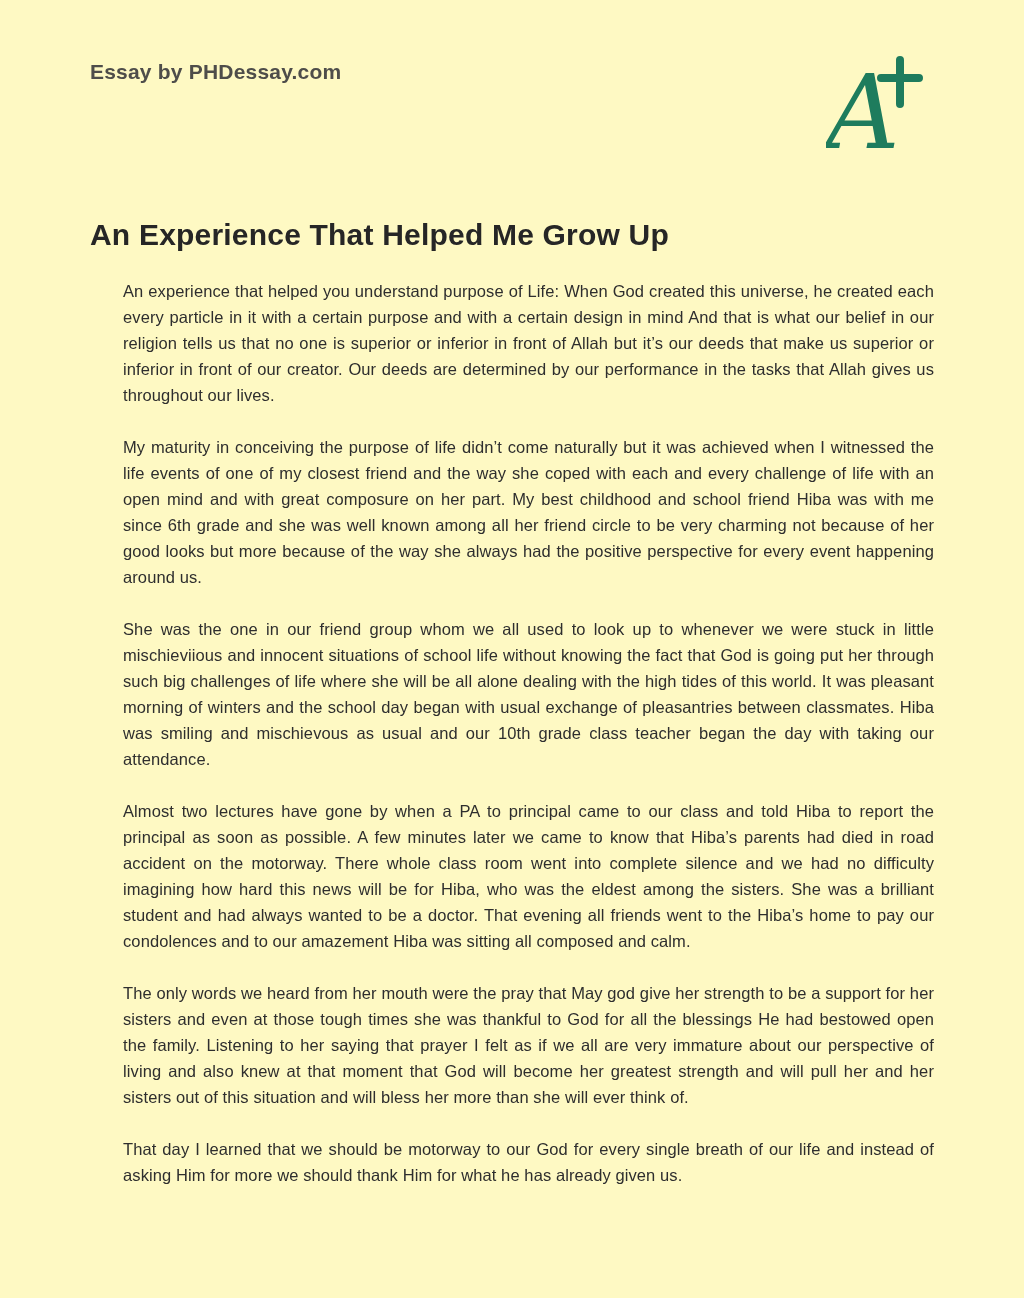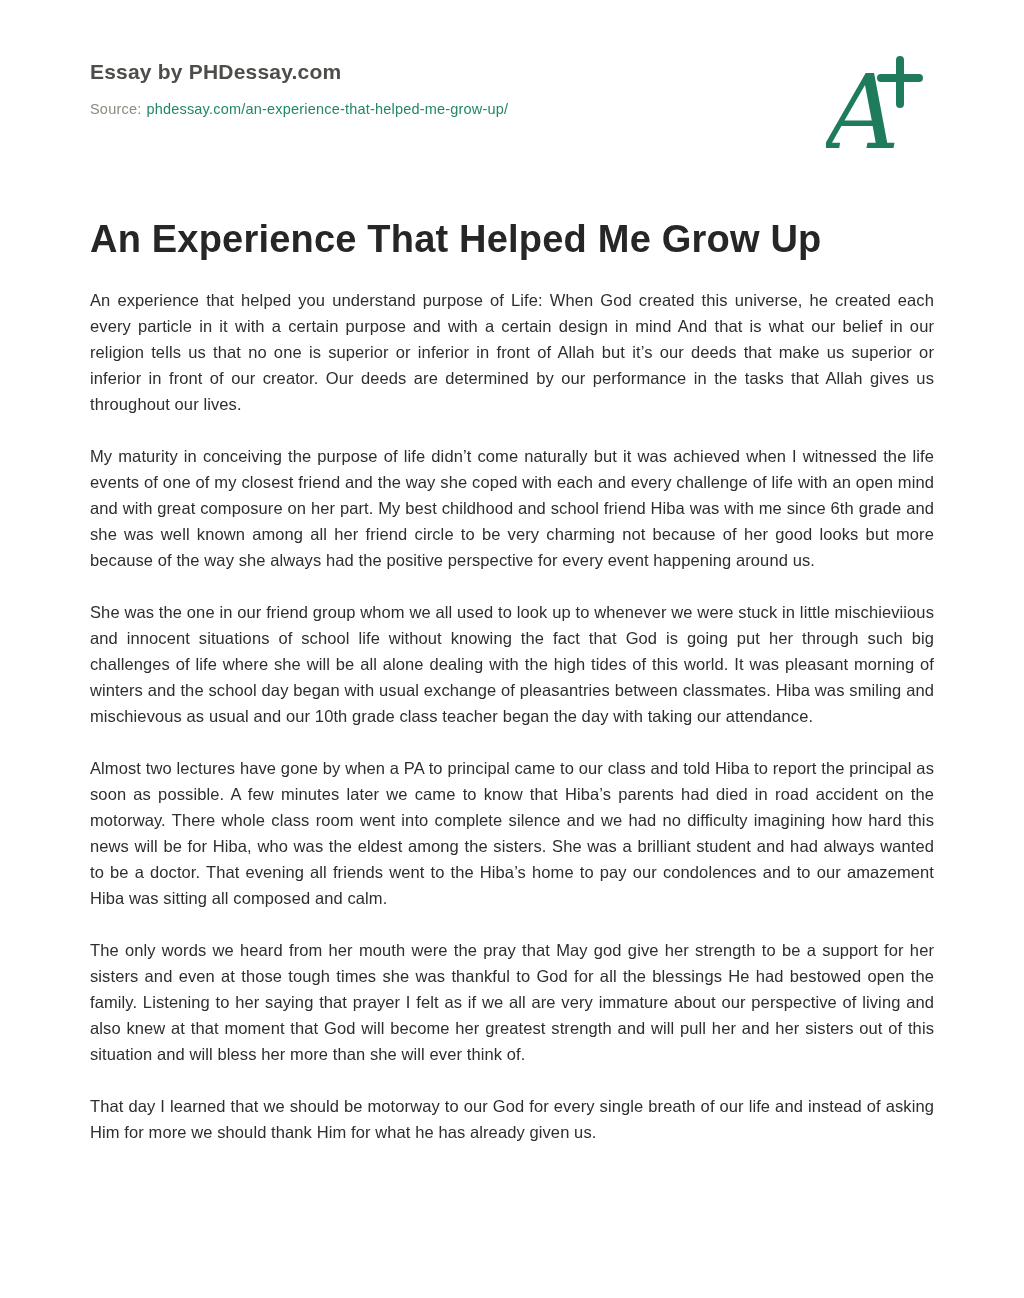--- a/index.html
+++ b/index.html
@@ -2,21 +2,21 @@
 <html><head>
 <meta charset="utf-8">
 <style>
   * { margin: 0; padding: 0; box-sizing: border-box; }
   html, body { width: 1024px; background: #e9e4da; }
   body { font-family: "Liberation Sans", sans-serif; }
 
   .page {
     width: 1024px;
     height: 1298px;
-    background: #ffffff;
+    background: #fef9c3;
     padding: 56px 90px 0 90px;
     overflow: hidden;
     position: relative;
   }
 
   .header {
     display: flex;
     justify-content: space-between;
     align-items: flex-start;
   }
@@ -46,48 +46,45 @@
   .logo {
     margin-top: -6px;
     margin-right: 8px;
     width: 100px;
     height: 112px;
     flex: 0 0 auto;
   }
 
   .title {
     margin-top: 56px;
-    font-size: 38px;
+    font-size: 30px;
     font-weight: 700;
     color: #262626;
     letter-spacing: 0.2px;
   }
 
-  .essay { margin-top: 22px; }
+  .essay { margin-top: 22px; margin-left: 33px; }
 
   .essay p {
     margin-top: 26px;
     font-size: 16.5px;
     line-height: 26px;
     color: #2e2e2e;
     text-align: justify;
     letter-spacing: 0.1px;
   }
 </style>
 </head>
 <body>
 
 <div class="page">
 
   <div class="header">
     <div class="header-left">
       <div class="byline">Essay by PHDessay.com</div>
-      <div class="source-line">
-        <span class="source-label">Source:</span><a class="source-link">phdessay.com/an-experience-that-helped-me-grow-up/</a>
-      </div>
     </div>
 
     <svg class="logo" viewBox="0 0 100 112" aria-hidden="true">
       <text x="0" y="98" font-size="102" font-style="italic" font-family="'DejaVu Serif', serif" fill="#1e7c5d">A</text>
       <path d="M74 10 L74 54 M55 28 L93 28" stroke="#1e7c5d" stroke-width="8" stroke-linecap="round" fill="none"></path>
     </svg>
   </div>
 
   <h1 class="title">An Experience That Helped Me Grow Up</h1>
 

